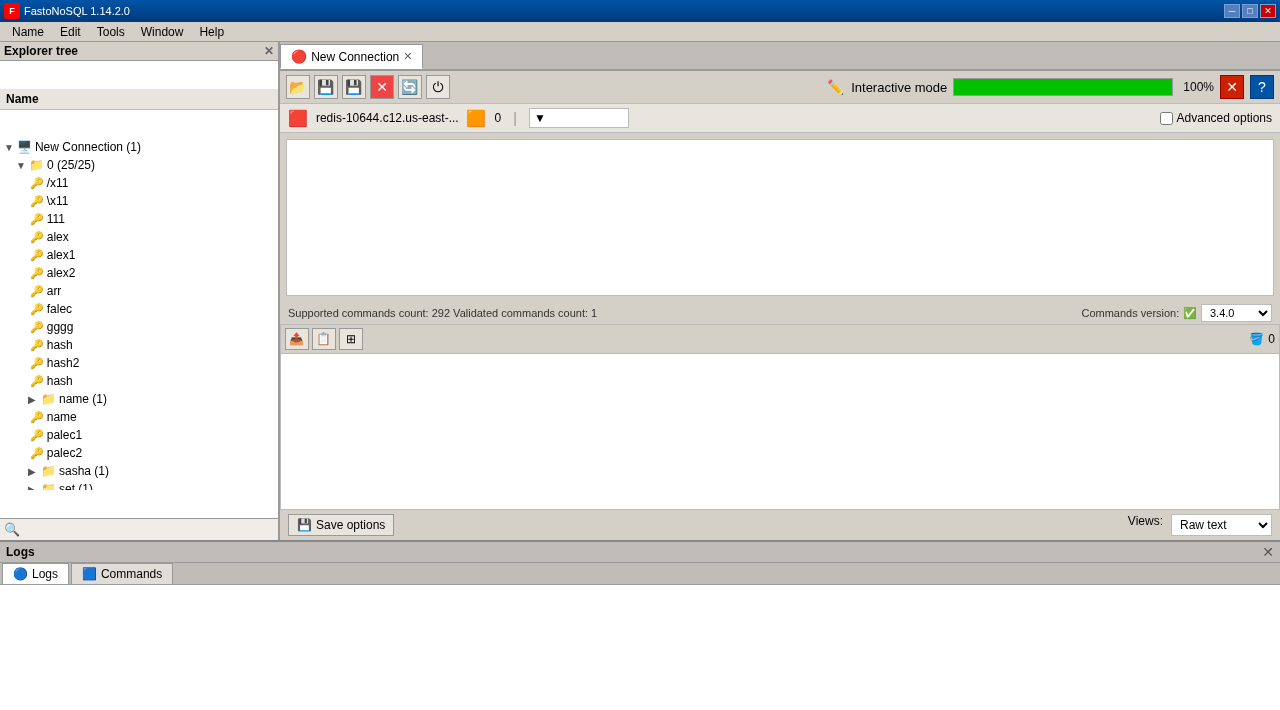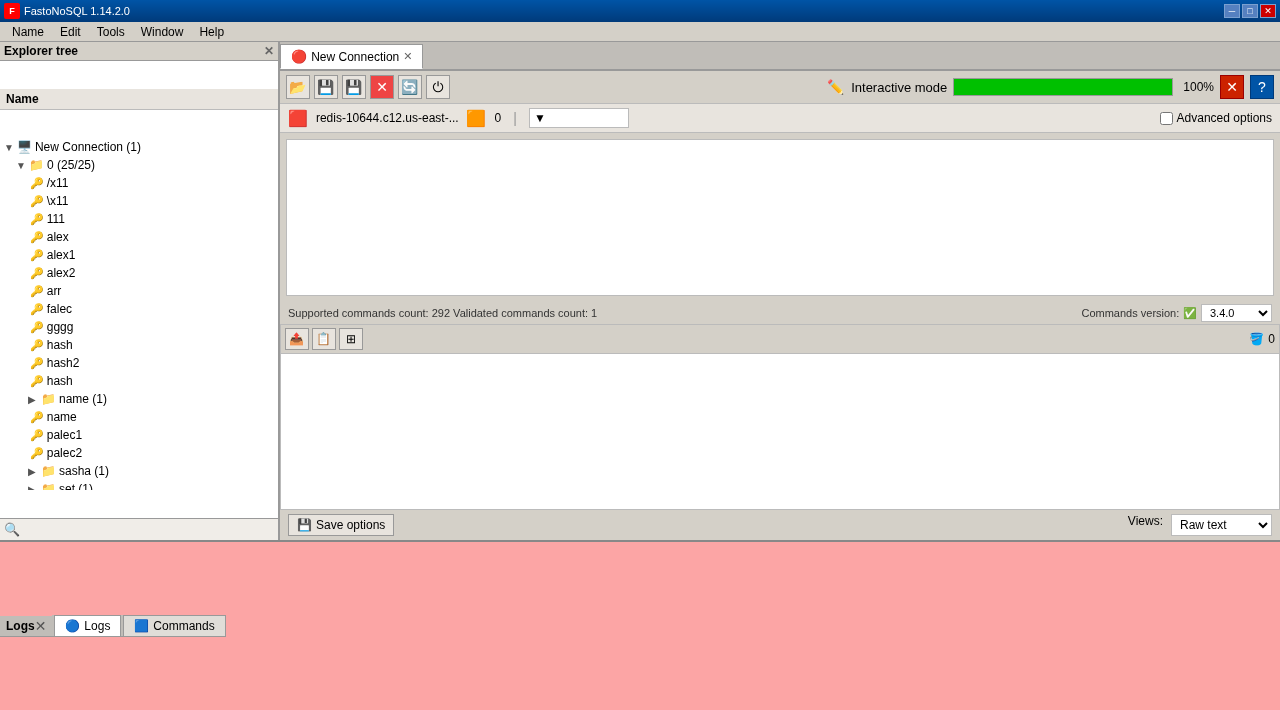--- a/index.html
+++ b/index.html
@@ -267,21 +267,21 @@
       background: white;
       cursor: pointer;
     }
 
     
     #logs-panel {
       height: 170px;
       background: #fca5a5;
       border-top: 2px solid #888;
       display: flex;
-      align-items: center;
+      flex-direction: column;
     }
     #logs-header {
       background: #c0bdb8;
       border-bottom: 1px solid #999;
       padding: 2px 6px;
       display: flex;
       align-items: center;
       justify-content: space-between;
     }
     #logs-title { font-size: 12px; font-weight: bold; }

